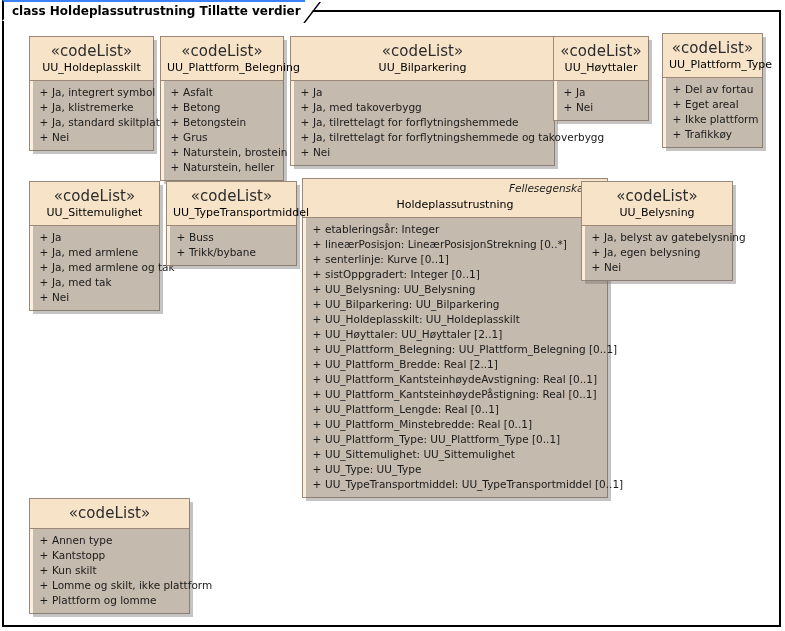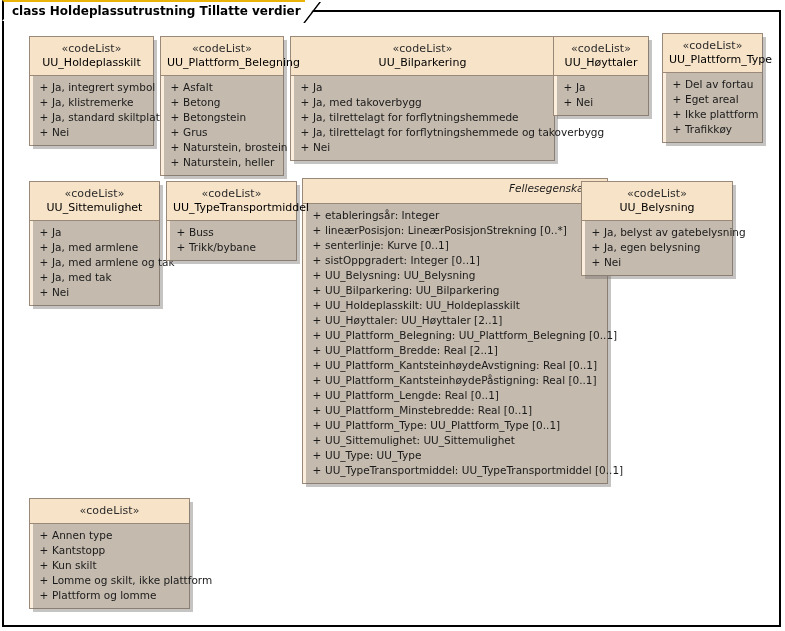--- a/index.html
+++ b/index.html
@@ -34,21 +34,21 @@
     left: 2px;
     top: 0px;
     height: 21px;
     background: #ffffff;
     z-index: 30;
   }
   #title-tab .tab-body {
     position: relative;
     height: 21px;
     box-sizing: border-box;
-    border-top: 2px solid #eab308;
+    border-top: 2px solid #3b82f6;
     border-left: 2px solid #000000;
     border-bottom: 2px solid #ffffff;
     background: #ffffff;
     padding: 0 4px 0 8px;
     display: flex;
     align-items: center;
     font-size: 12px;
     font-weight: bold;
     color: #000000;
     white-space: nowrap;
@@ -82,21 +82,21 @@
     z-index: -1;
   }
   .uml .hdr {
     background: #f7e3c8;
     border-bottom: 1px solid #9a8878;
     padding: 5px 6px 5px 6px;
     text-align: center;
     line-height: 1.28;
   }
   .uml .stereo {
-    font-size: 11px;
+    font-size: 15px;
     color: #2b2b2b;
     letter-spacing: 0.1px;
   }
   .uml .cname {
     font-size: 11px;
     font-weight: normal;
     color: #000000;
   }
   .uml .body {
     padding: 4px 2px 5px 2px;
@@ -324,20 +324,21 @@
       <div class="row">
           <span class="vis">+</span>
           <span class="txt">Trikk/bybane</span>
         </div>
     </div>
   </div>
 
   <div class="uml z-a" style="left:302px; top:178px; width:306px;">
     <div class="hdr" style="position:relative; padding-top:19px;">
       <div class="corner-label">Fellesegenskaper</div>
+      <div class="cname">Holdeplassutrustning</div>
     </div>
     <div class="body">
       <div class="row">
           <span class="vis">+</span>
           <span class="txt">etableringsår: Integer</span>
         </div>
       <div class="row">
           <span class="vis">+</span>
           <span class="txt">lineærPosisjon: LineærPosisjonStrekning [0..*]</span>
         </div>

